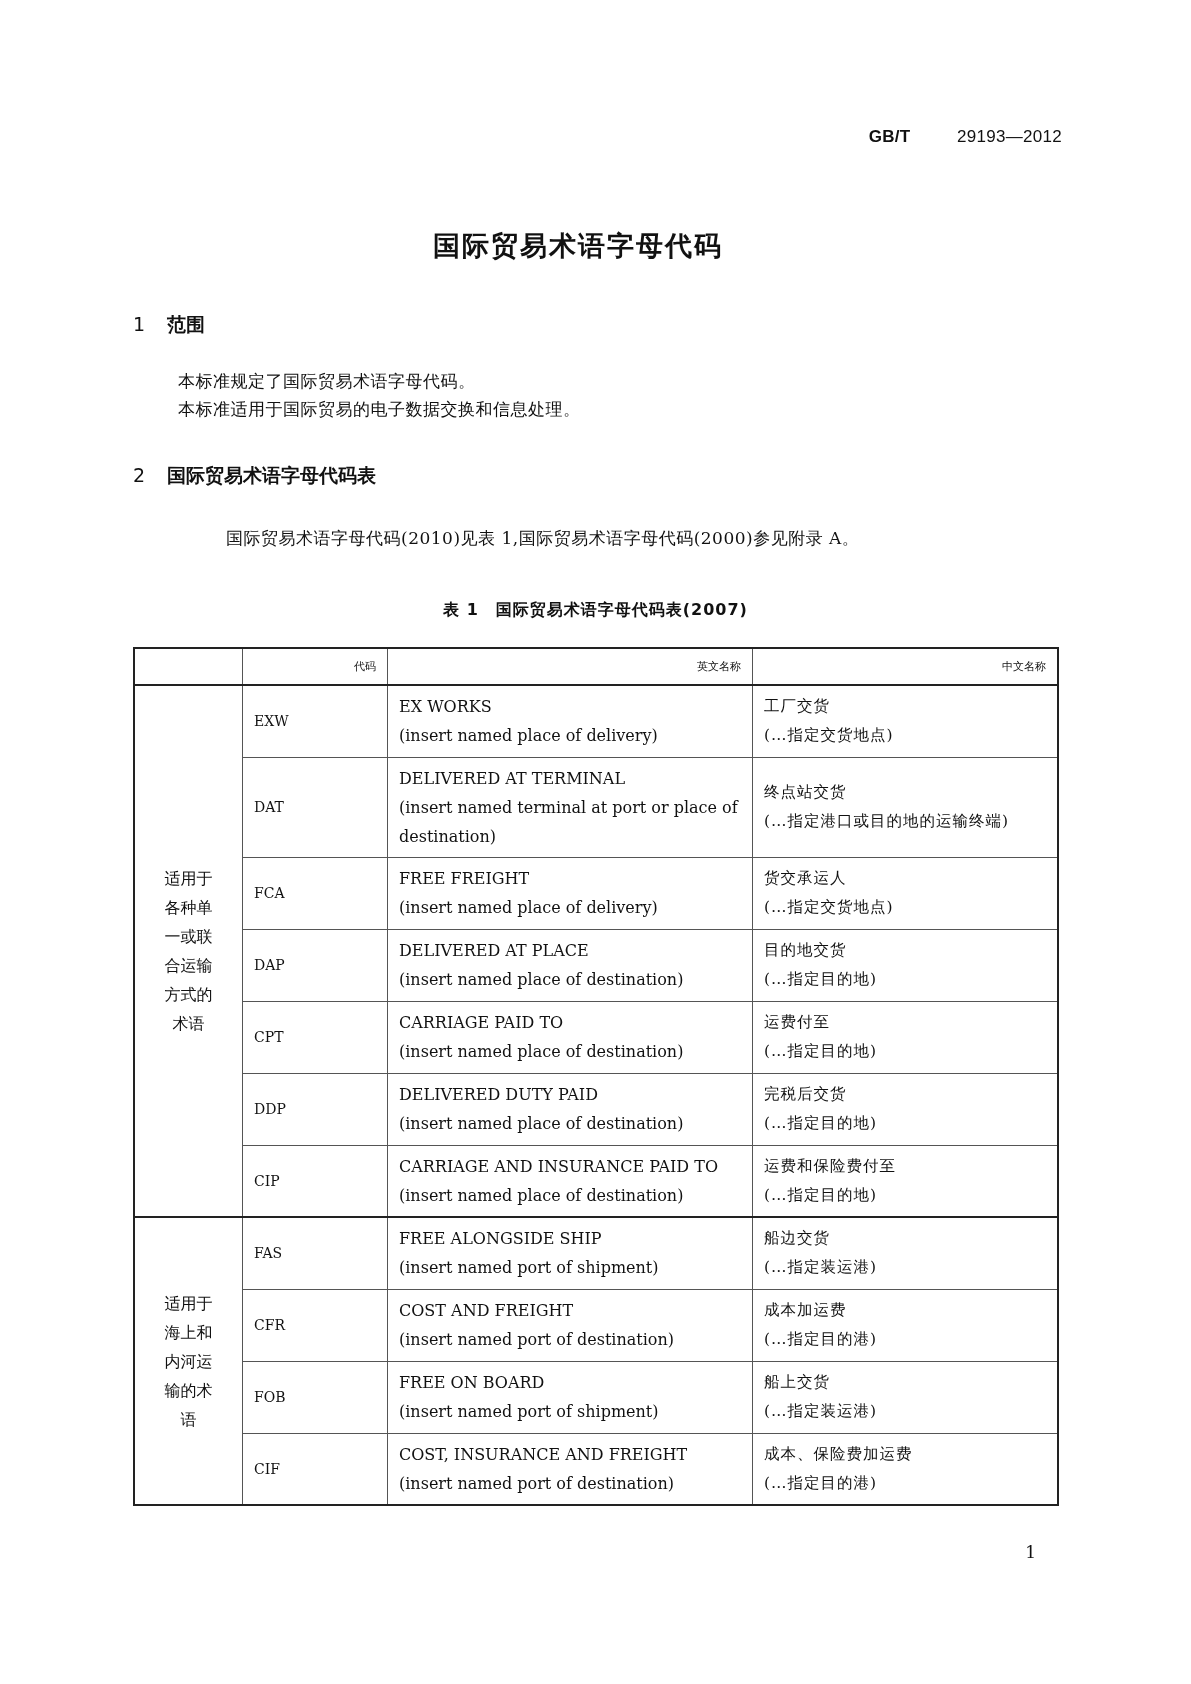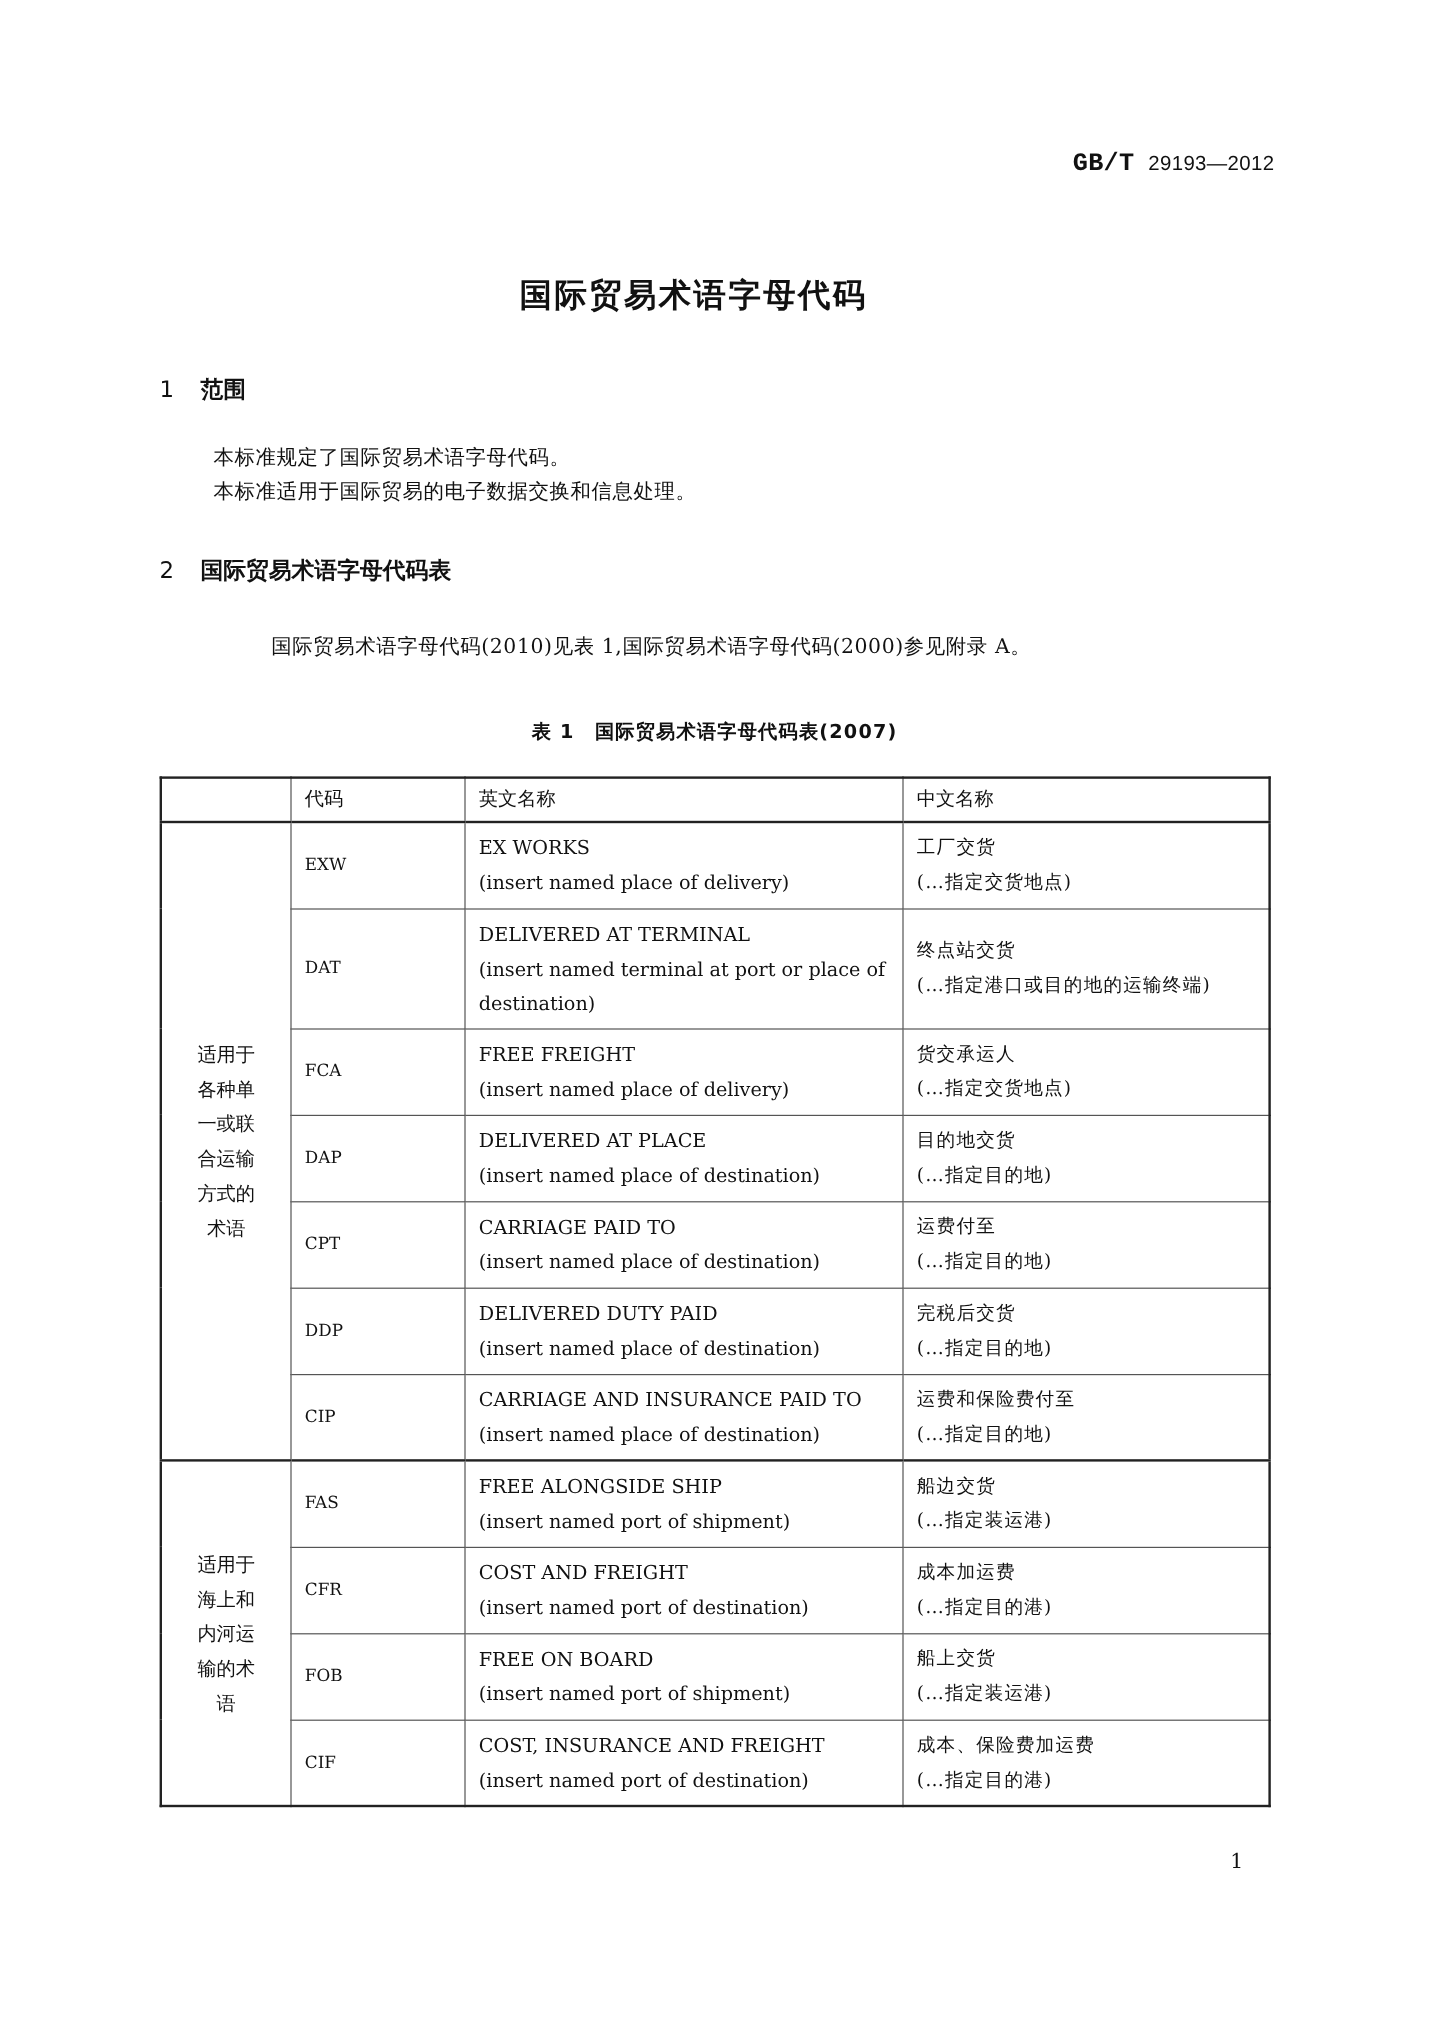--- a/index.html
+++ b/index.html
@@ -1,27 +1,27 @@
 <!DOCTYPE html>
 <html><head>
 <meta charset="utf-8">
 <style>
   html, body { margin: 0; padding: 0; background: #ffffff; }
   body { width: 1191px; height: 1684px; position: relative; color: #111; font-family: "DejaVu Serif", "Liberation Serif", serif; overflow: hidden; }
   .std-code { position: absolute; top: 126px; right: 129px; font-size: 17px; letter-spacing: 0.3px; }
-  .std-code .gbt { font-weight: bold; font-family: Liberation Mono, monospace; font-size: 21px; }
-  .std-code .num { font-family: "Liberation Sans", sans-serif; }
+  .std-code .gbt { font-weight: bold; font-family: Liberation Sans, sans-serif; font-size: 17px; }
+  .std-code .num { font-family: "Liberation Sans", sans-serif; margin-left: 35px; }
   .doc-title { position: absolute; top: 228px; left: 0; width: 1156px; text-align: center; font-family: "DejaVu Sans", sans-serif; font-size: 27px; letter-spacing: 2px; font-weight: bold; }
   .sec-head { position: absolute; left: 133px; font-family: "DejaVu Sans", sans-serif; font-size: 19px; font-weight: bold; }
   .sec-head .n { display: inline-block; width: 34px; font-weight: normal; }
   .para { position: absolute; left: 178px; font-size: 17px; letter-spacing: 0.5px; }
   .tbl-caption { position: absolute; top: 600px; left: 0; width: 1191px; text-align: center; font-family: "DejaVu Sans", sans-serif; font-size: 16px; font-weight: bold; letter-spacing: 1px; }
   table.codes { position: absolute; top: 647px; left: 133px; width: 926px; border-collapse: collapse; border: 2px solid #222; font-size: 15.5px; }
   table.codes td, table.codes th { border: 1px solid #555; padding: 0 11px; vertical-align: middle; text-align: left; font-weight: normal; }
-  table.codes thead th { height: 35px; text-align: left; border-bottom: 2px solid #222; font-size: 16px; }
+  table.codes thead th { height: 35px; text-align: right; border-bottom: 2px solid #222; font-size: 11px; }
   table.codes td.group { text-align: center; width: 67px; line-height: 29px; padding: 0 20px; font-size: 16px; }
   table.codes tr.group-start td { border-top: 2px solid #222; }
   table.codes td.code { width: 122px; font-size: 14px; margin-top: 36px; }
   table.codes td.en { width: 342px; line-height: 29px; font-size: 16px; margin-top: 12px; }
   table.codes td.zh { line-height: 29px; font-size: 15.5px; letter-spacing: 1px; }
   table.codes tr.row { height: 72px; }
   table.codes tr.row.tall { height: 100px; }
   .page-num { position: absolute; top: 1542px; right: 155px; font-size: 17px; }
   .block { display: block; }
 </style>

